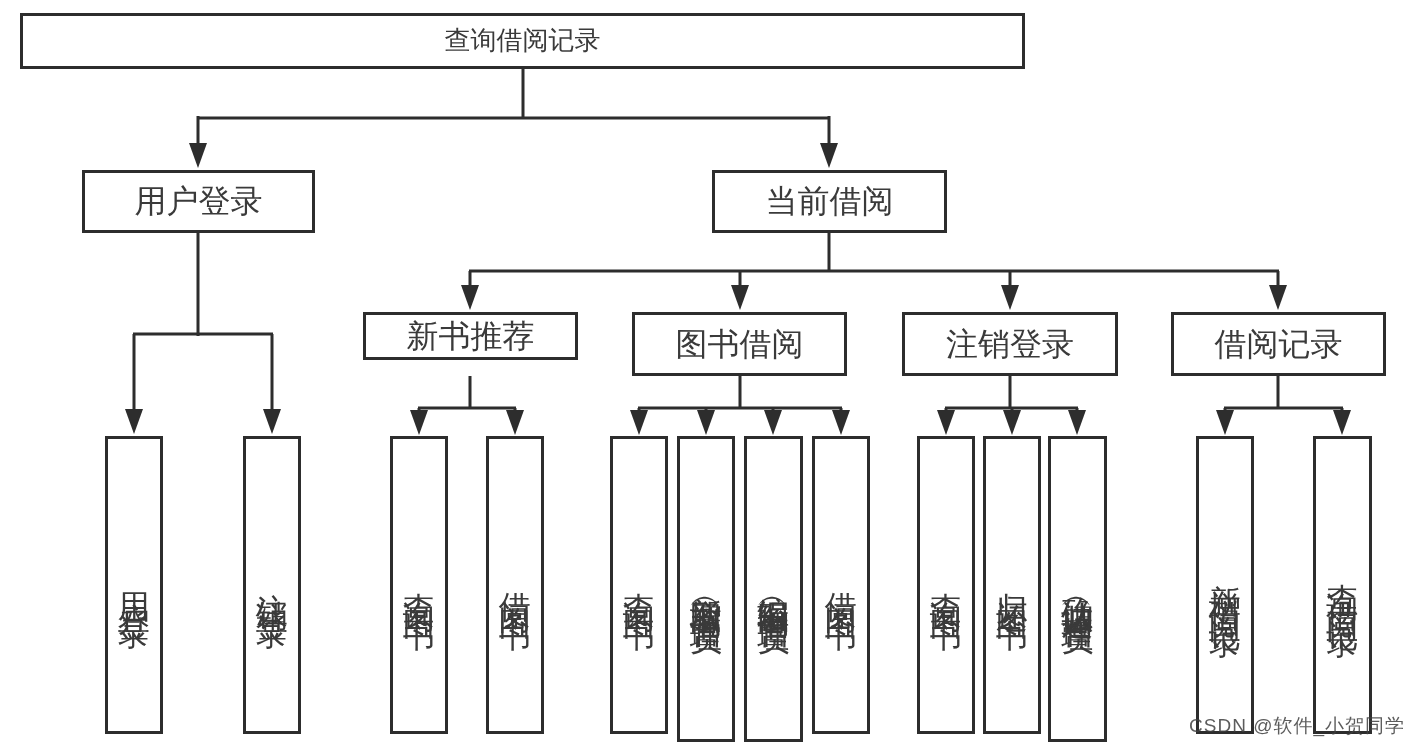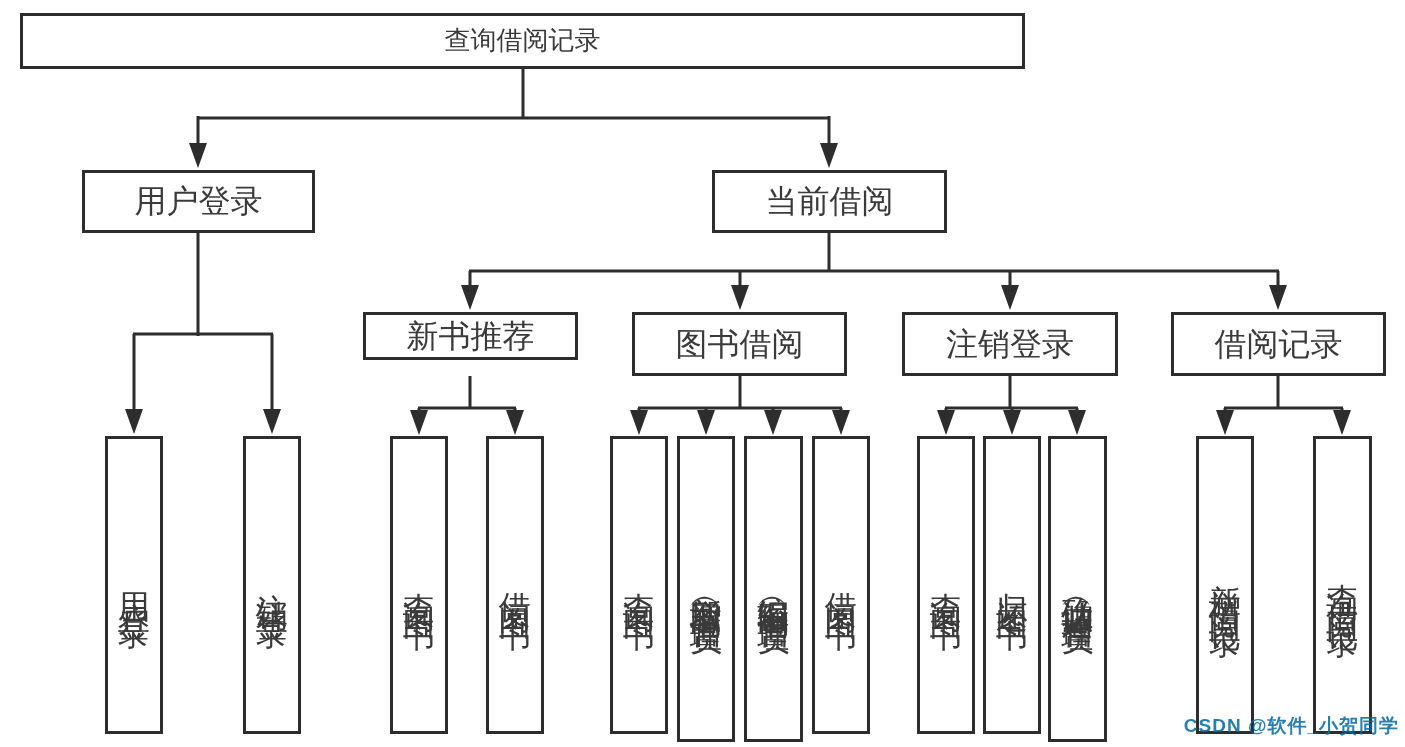--- a/index.html
+++ b/index.html
@@ -17,22 +17,22 @@
     color:#3a3a3a;font-size:32px;line-height:1.2;
     white-space:nowrap;
   }
   .node.title{font-size:26px;}
   .node.vert{
     writing-mode:vertical-rl;text-orientation:mixed;
     letter-spacing:9px;white-space:normal;
   }
   .node.vert.tall{letter-spacing:4px;}
   .watermark{
-    position:absolute;right:6px;bottom:8px;z-index:5;
-    color:#0369a1;font-size:19px;letter-spacing:1px;opacity:.85;font-weight:bold;
+    position:absolute;right:0;bottom:8px;z-index:5;
+    color:#404040;font-size:19px;letter-spacing:1px;opacity:.85;
   }
 </style>
 </head>
 <body>
 
 <div class="stage">
 
   <svg class="connectors" width="1405" height="747" viewBox="0 0 1405 747">
     <path fill="none" stroke="#2d2d2d" stroke-width="3" d="M523 69 V118 M197 118 H830 M198 116 V146 M829 116 V146
          M198 233 V336 M133 334 H273 M134 334 V412 M272 334 V412

